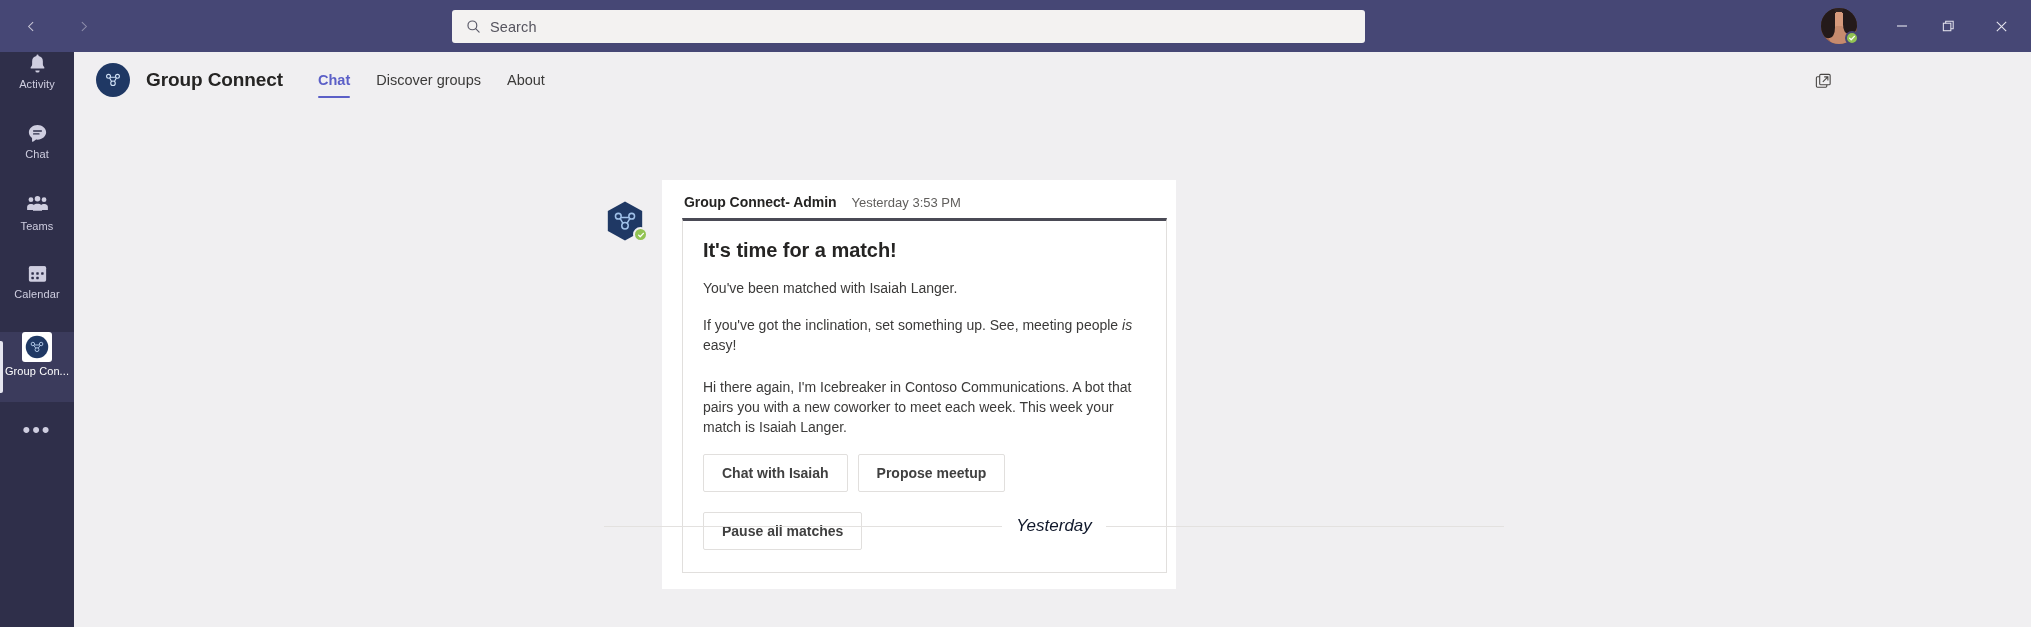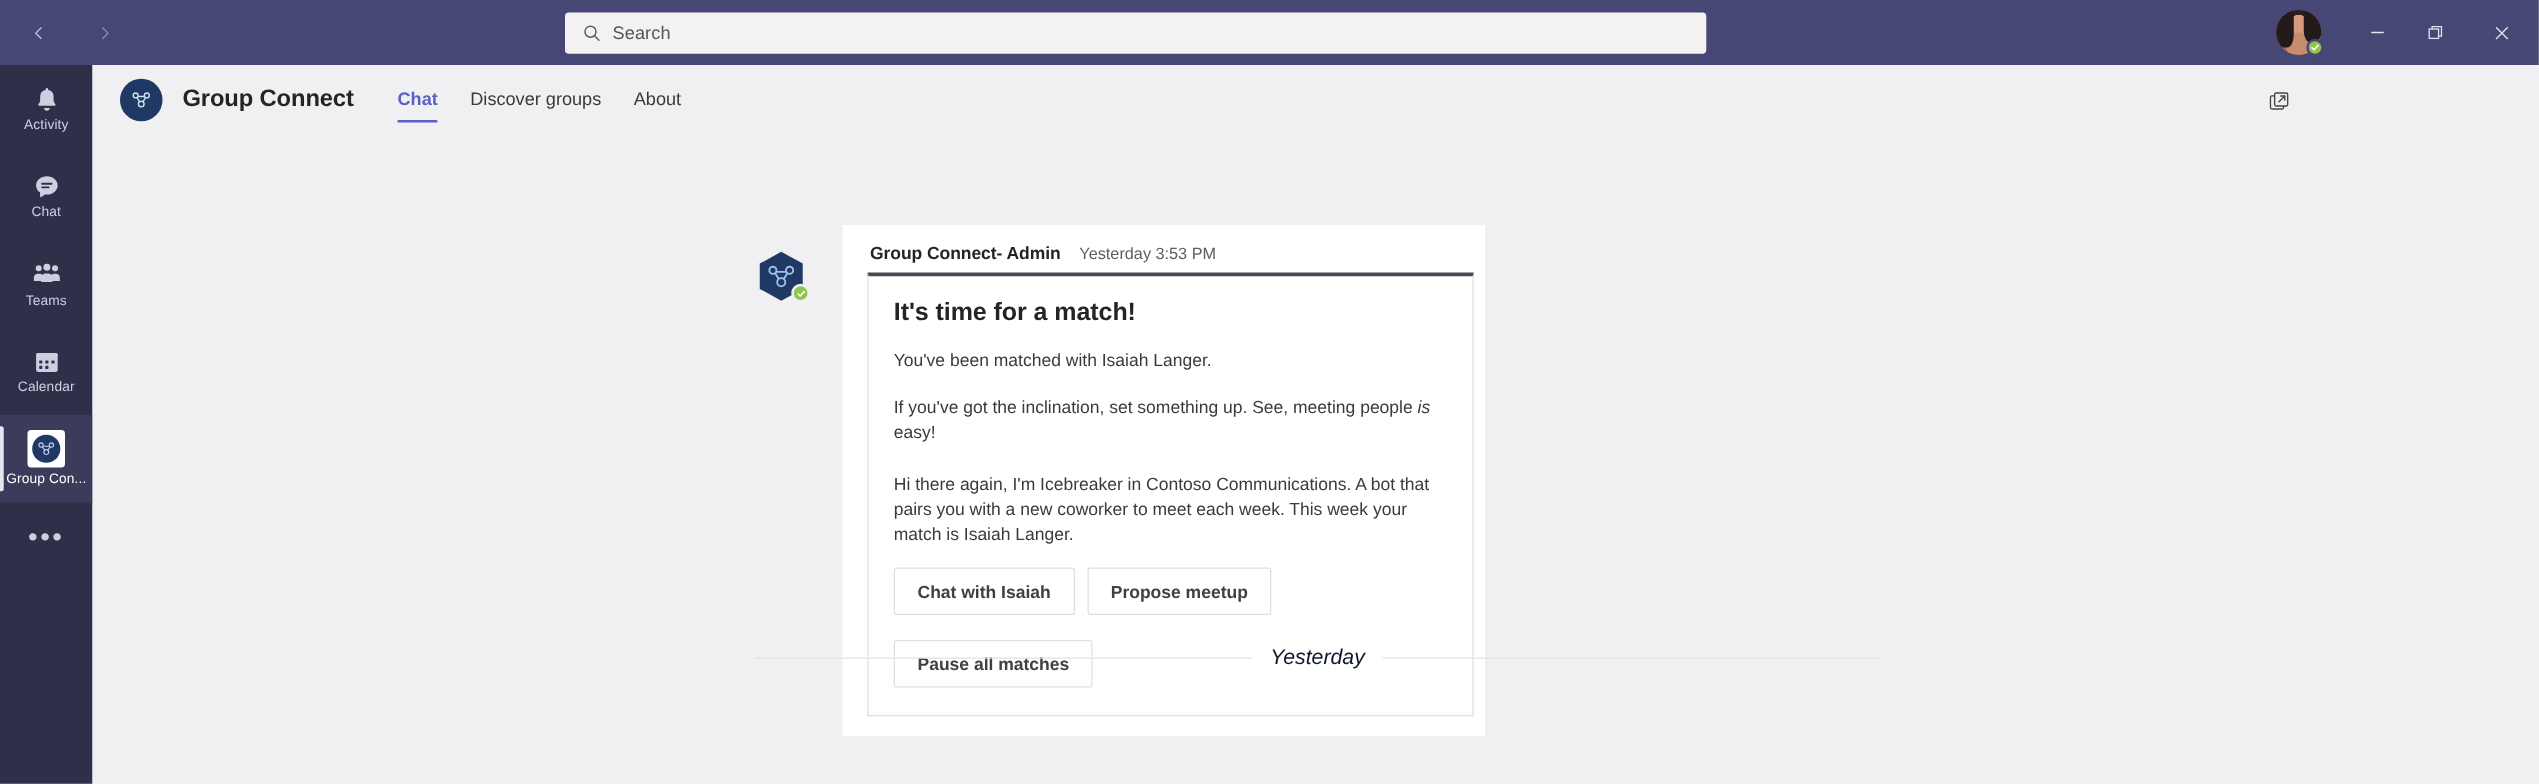--- a/index.html
+++ b/index.html
@@ -63,21 +63,21 @@
   }
   .wbtn.close { width:60px; }
 
   
   .rail {
     position:absolute; left:0; top:52px; width:74px; height:575px;
     background:#2f2f4a;
   }
   .rail-item {
     position:relative; width:74px; height:70px;
-    display:flex; flex-direction:column; align-items:center; justify-content:center;
+    display:flex; flex-direction:column; align-items:center; 
     gap:3px; color:#cfcee0;
   }
   .rail-item .lbl { font-size:11px; letter-spacing:.1px; line-height:13px; }
   .rail-item.active { background:#3b3b5c; color:#fff; }
   .rail-item.active::before {
     content:""; position:absolute; left:0; top:9px; width:3px; height:52px;
     background:#e6e6f0; border-radius:0 2px 2px 0;
   }
   .gc-rail-icon {
     width:30px; height:30px; border-radius:3px; background:#fff;
@@ -126,21 +126,21 @@
   .msg-row { position:absolute; left:530px; top:72px; display:flex; }
   .bot-avatar { position:relative; width:42px; height:42px; margin-top:20px; }
   .bot-hex { width:42px; height:42px; }
   .bot-presence {
     position:absolute; right:-2px; bottom:0px; width:15px; height:15px;
     border-radius:50%; background:#92c353; border:2px solid #f0eff1;
     display:flex; align-items:center; justify-content:center;
   }
 
   .bubble {
-    width:514px; background:#ffffff; margin-left:28px;
+    width:514px; background:#ffffff; margin-left:16px;
     padding:10px 9px 16px 20px;
   }
   .bubble-hdr { display:flex; align-items:baseline; gap:15px; padding:4px 0 8px 2px; }
   .sender { font-size:14px; font-weight:700; color:#252423; letter-spacing:-.05px; }
   .msg-time { font-size:13px; color:#605e5c; }
 
   .adaptive-card {
     border:1px solid #e1dfdd; border-top:3px solid #4a4a55;
     background:#fff; padding:18px 20px 22px 20px;
   }

